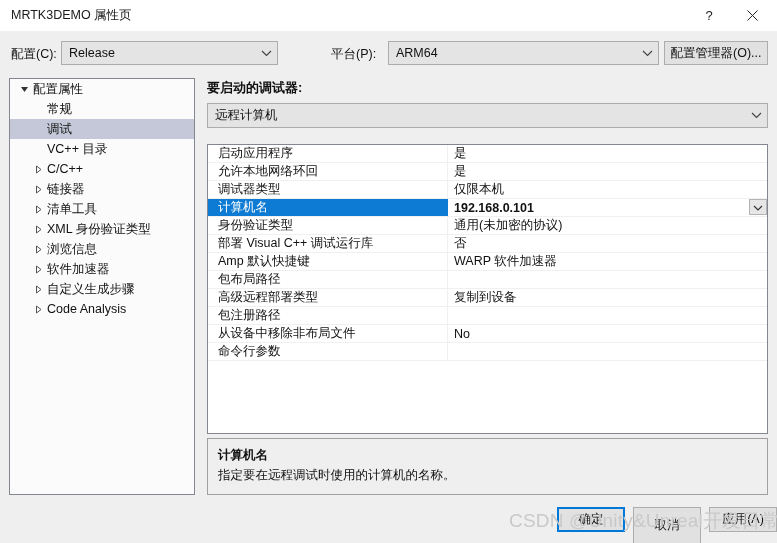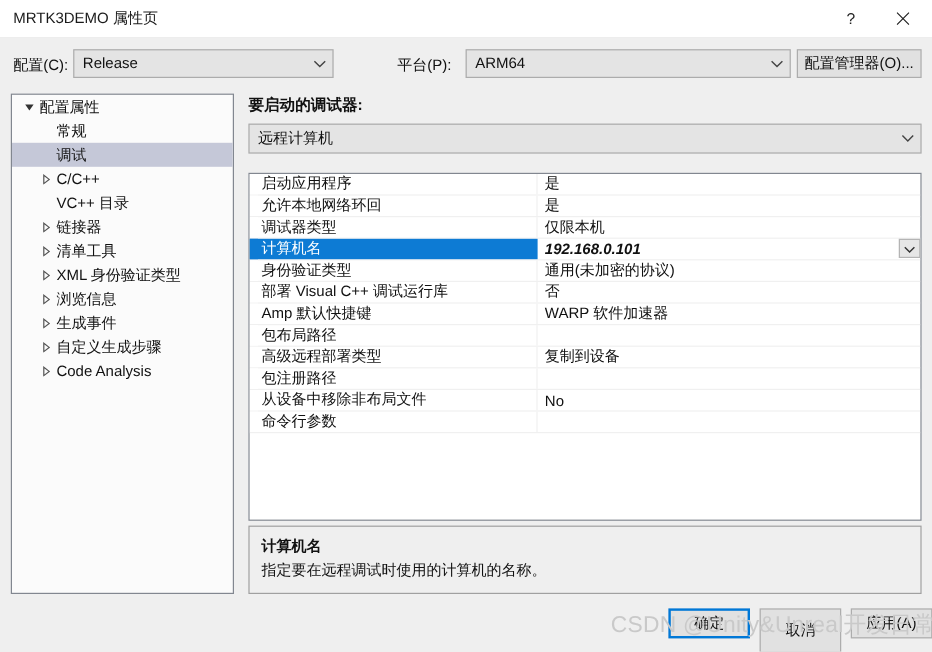--- a/index.html
+++ b/index.html
@@ -189,21 +189,20 @@
     overflow: hidden;
   }
   .grid-row.selected .cell-name {
     background: #0d7bd4;
     color: #ffffff;
     border-right: none;
   }
   .grid-row.selected .cell-value {
     font-weight: bold;
     padding-right: 38px;
-    font-style: italic;
   }
   .grid-row.selected .val-chev {
     position: absolute;
     right: 0; top: 0;
     width: 18px; height: 16px;
     box-sizing: border-box;
     background: #e6e6e6;
     border: 1px solid #b4b4b4;
     display: flex;
     align-items: center;
@@ -312,37 +311,37 @@
       </div>
       <div class="tree-item" style="padding-left: 20px;">
         <span class="tw"></span>
         <span class="tree-label">常规</span>
       </div>
       <div class="tree-item selected" style="padding-left: 20px;">
         <span class="tw"></span>
         <span class="tree-label">调试</span>
       </div>
       <div class="tree-item" style="padding-left: 20px;">
-        <span class="tw">
-          <svg width="9" height="9" viewBox="0 0 9 9">
-            <path d="M2.5 1 L2.5 8 L7 4.5 Z" fill="none" stroke="#555" stroke-width="1"></path>
-          </svg>
-        </span>
-        <span class="tree-label">C/C++</span>
-      </div>
-      <div class="tree-item" style="padding-left: 20px;">
         <span class="tw"></span>
         <span class="tree-label">VC++ 目录</span>
       </div>
       <div class="tree-item" style="padding-left: 20px;">
         <span class="tw">
           <svg width="9" height="9" viewBox="0 0 9 9">
             <path d="M2.5 1 L2.5 8 L7 4.5 Z" fill="none" stroke="#555" stroke-width="1"></path>
           </svg>
         </span>
+        <span class="tree-label">C/C++</span>
+      </div>
+      <div class="tree-item" style="padding-left: 20px;">
+        <span class="tw">
+          <svg width="9" height="9" viewBox="0 0 9 9">
+            <path d="M2.5 1 L2.5 8 L7 4.5 Z" fill="none" stroke="#555" stroke-width="1"></path>
+          </svg>
+        </span>
         <span class="tree-label">链接器</span>
       </div>
       <div class="tree-item" style="padding-left: 20px;">
         <span class="tw">
           <svg width="9" height="9" viewBox="0 0 9 9">
             <path d="M2.5 1 L2.5 8 L7 4.5 Z" fill="none" stroke="#555" stroke-width="1"></path>
           </svg>
         </span>
         <span class="tree-label">清单工具</span>
       </div>
@@ -361,21 +360,21 @@
           </svg>
         </span>
         <span class="tree-label">浏览信息</span>
       </div>
       <div class="tree-item" style="padding-left: 20px;">
         <span class="tw">
           <svg width="9" height="9" viewBox="0 0 9 9">
             <path d="M2.5 1 L2.5 8 L7 4.5 Z" fill="none" stroke="#555" stroke-width="1"></path>
           </svg>
         </span>
-        <span class="tree-label">生成事件</span>
+        <span class="tree-label">软件加速器</span>
       </div>
       <div class="tree-item" style="padding-left: 20px;">
         <span class="tw">
           <svg width="9" height="9" viewBox="0 0 9 9">
             <path d="M2.5 1 L2.5 8 L7 4.5 Z" fill="none" stroke="#555" stroke-width="1"></path>
           </svg>
         </span>
         <span class="tree-label">自定义生成步骤</span>
       </div>
       <div class="tree-item" style="padding-left: 20px;">

